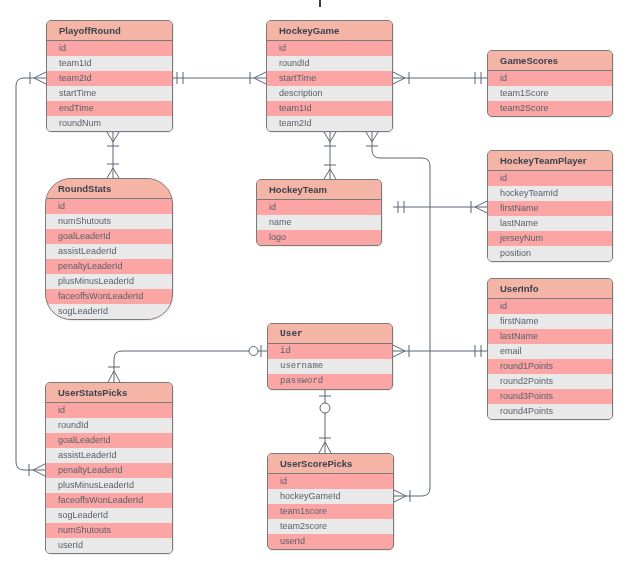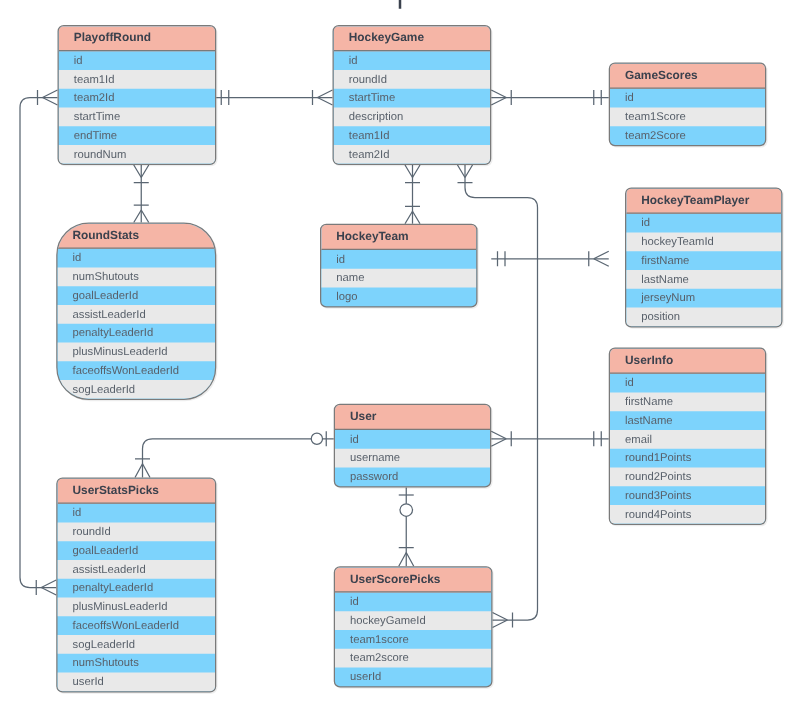--- a/index.html
+++ b/index.html
@@ -12,21 +12,21 @@
   }
   html,body{margin:0;padding:0;}
   body{font-family:"Liberation Sans",sans-serif;background:#fff;}
   #canvas{position:relative;width:640px;height:562px;background:#fff;overflow:hidden;}
   svg.wires{position:absolute;left:0;top:0;pointer-events:none;}
   .erd-table{
     position:absolute;
     box-sizing:border-box;
     border:1px solid var(--border);
     border-radius:5px;
-    background:#7dd3fc;
+    background:#fca5a5;
     overflow:hidden;
     box-shadow:1px 1px 0 rgba(0,0,0,0.07);
     z-index:2;
   }
   .erd-header{
     height:20px;line-height:20px;
     background:var(--header-bg);
     border-bottom:1px solid var(--border);
     color:var(--header-text);
     font-size:9.5px;font-weight:bold;
@@ -37,25 +37,25 @@
   .erd-row{
     height:15px;line-height:15px;
     font-size:9px;color:var(--row-text);
     padding-left:12px;white-space:nowrap;
   }
   .erd-row:nth-child(even){background:var(--row-alt-bg);}
   
   .t0{left:46px;  top:20px;  width:127px;}
   .t1{left:266px; top:20px;  width:127px;}
   .t2{left:487px; top:50px;  width:126px;}
-  .t3{left:487px; top:150px; width:126px;margin-left:13px;}
+  .t3{left:487px; top:150px; width:126px;}
   .t4{left:45px;  top:178px; width:128px;border-radius:26px;}
   .t5{left:256px; top:179px; width:126px;}
   .t6{left:487px; top:278px; width:126px;}
-  .t7{left:267px; top:323px; width:126px;}
+  .t7{left:267px; top:323px; width:126px;font-family:Liberation Mono, monospace;}
   .t8{left:45px;  top:382px; width:128px;}
   .t9{left:267px; top:453px; width:127px;}
   .fragment{position:absolute;left:319px;top:0;width:2px;height:7px;background:#3b414d;z-index:1;}
 </style>
 </head>
 <body>
 
 <div id="canvas">
 
   <div class="fragment"></div>

